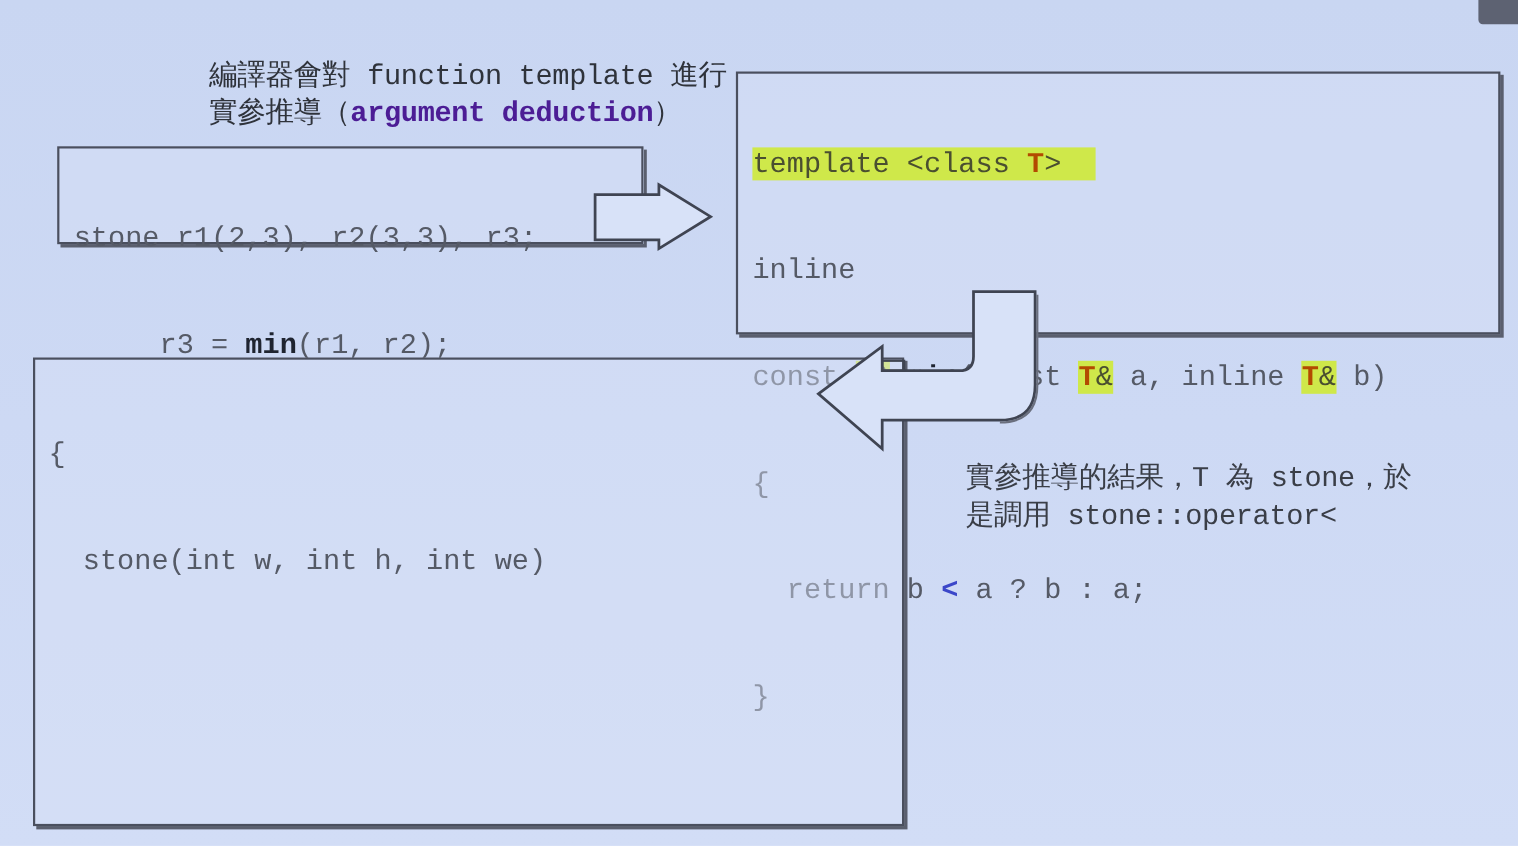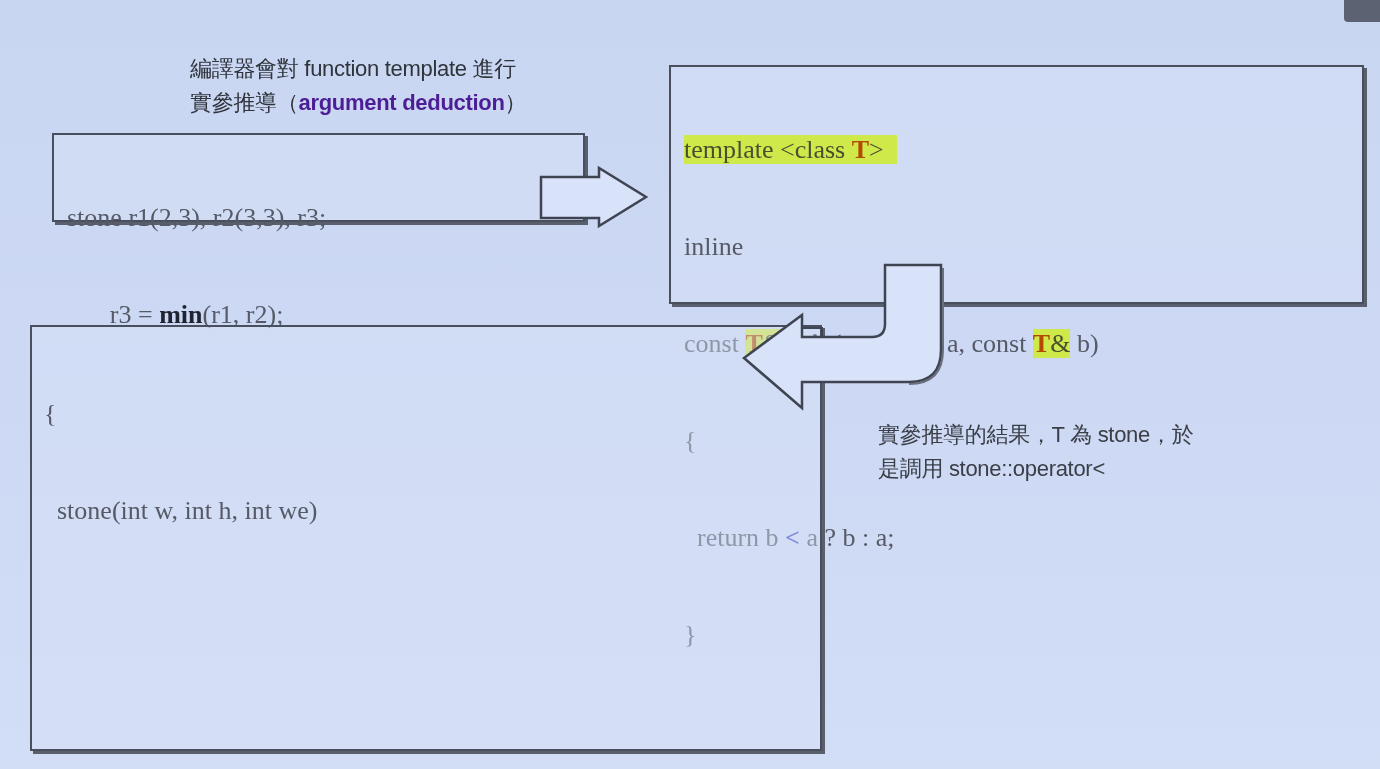--- a/index.html
+++ b/index.html
@@ -3,32 +3,32 @@
 <meta charset="utf-8">
 <style>
   html, body { margin:0; padding:0; }
   body {
     width:1380px; height:769px; overflow:hidden; position:relative;
     background: linear-gradient(180deg, #c9d6f2 0%, #cdd9f4 50%, #d2ddf6 100%);
     font-family: "Liberation Serif", serif;
     color:#3b3f48;
   }
   .caption {
-    position:absolute; font-family:Liberation Sans, sans-serif;
-    color:#2f333b; font-size:22px; line-height:34px; letter-spacing:-0.3px;
+    position:absolute; font-family:Liberation Mono, monospace;
+    color:#2f333b; font-size:26px; line-height:34px; letter-spacing:-0.3px;
   }
   .caption .b { font-weight:bold; color:#4c1d95; }
   .box {
     position:absolute; box-sizing:border-box;
     border:2px solid #4a4f5e;
     box-shadow: 3px 3px 0 #5a5f6e;
     background: rgba(214,224,247,0.45);
   }
   .code {
-    font-family:Liberation Serif, serif; color:#555a66;
+    font-family:Liberation Mono, monospace; color:#555a66;
     font-size:26px; white-space:pre; position:absolute; margin:0;
   }
   .code .line { display:block; height:37px; line-height:37px; }
   .kw-b { font-weight:bold; color:#1f2430; }
   .op-blue { color:#3b47c9; font-weight:bold; }
   .hl { background:#cfe84a; color:#4a4f30; }
   .T { color:#b34a00; font-weight:bold; }
   .blur-icon {
     position:absolute; right:0; top:0; width:36px; height:22px;
     background:#5d6272; border-bottom-left-radius:4px;
@@ -53,21 +53,21 @@
   <div class="code" style="left:13px; top:4px;text-align:center;">
     <span class="line">stone r1(2,3), r2(3,3), r3;</span>
     <span class="line"><span>r3 = </span><span class="kw-b">min</span><span>(r1, r2);</span></span>
   </div>
 </div>
 
 <div class="box" style="left:669px; top:65px; width:695px; height:239px;">
   <div class="code" style="left:13px; top:4px;">
     <span class="line"><span class="hl"><span>template &lt;class </span><span class="T">T</span><span>&gt;</span>  </span></span>
     <span class="line">inline</span>
-    <span class="line"><span>const </span><span class="hl"><span class="T">T</span><span>&amp;</span></span><span> </span><span class="kw-b">min</span><span>(const </span><span class="hl"><span class="T">T</span><span>&amp;</span></span><span> a, const </span><span class="hl"><span class="T">T</span><span>&amp;</span></span><span> b)</span></span>
+    <span class="line"><span>const </span><span class="hl"><span class="T">T</span><span>&amp;</span></span><span> </span><span class="kw-b">min</span><span>(const </span><span class="hl"><span class="T">T</span><span>&amp;</span></span><span> a, inline </span><span class="hl"><span class="T">T</span><span>&amp;</span></span><span> b)</span></span>
     <span class="line">{</span>
     <span class="line"><span>  return b </span><span class="op-blue">&lt;</span><span> a ? b : a;</span></span>
     <span class="line">}</span>
   </div>
 </div>
 
 <div class="box" style="left:30px; top:325px; width:792px; height:426px;">
   <div class="code" style="left:12px; top:8px;">
     <span class="line">{</span>
     <span class="line">  stone(int w, int h, int we)</span>

